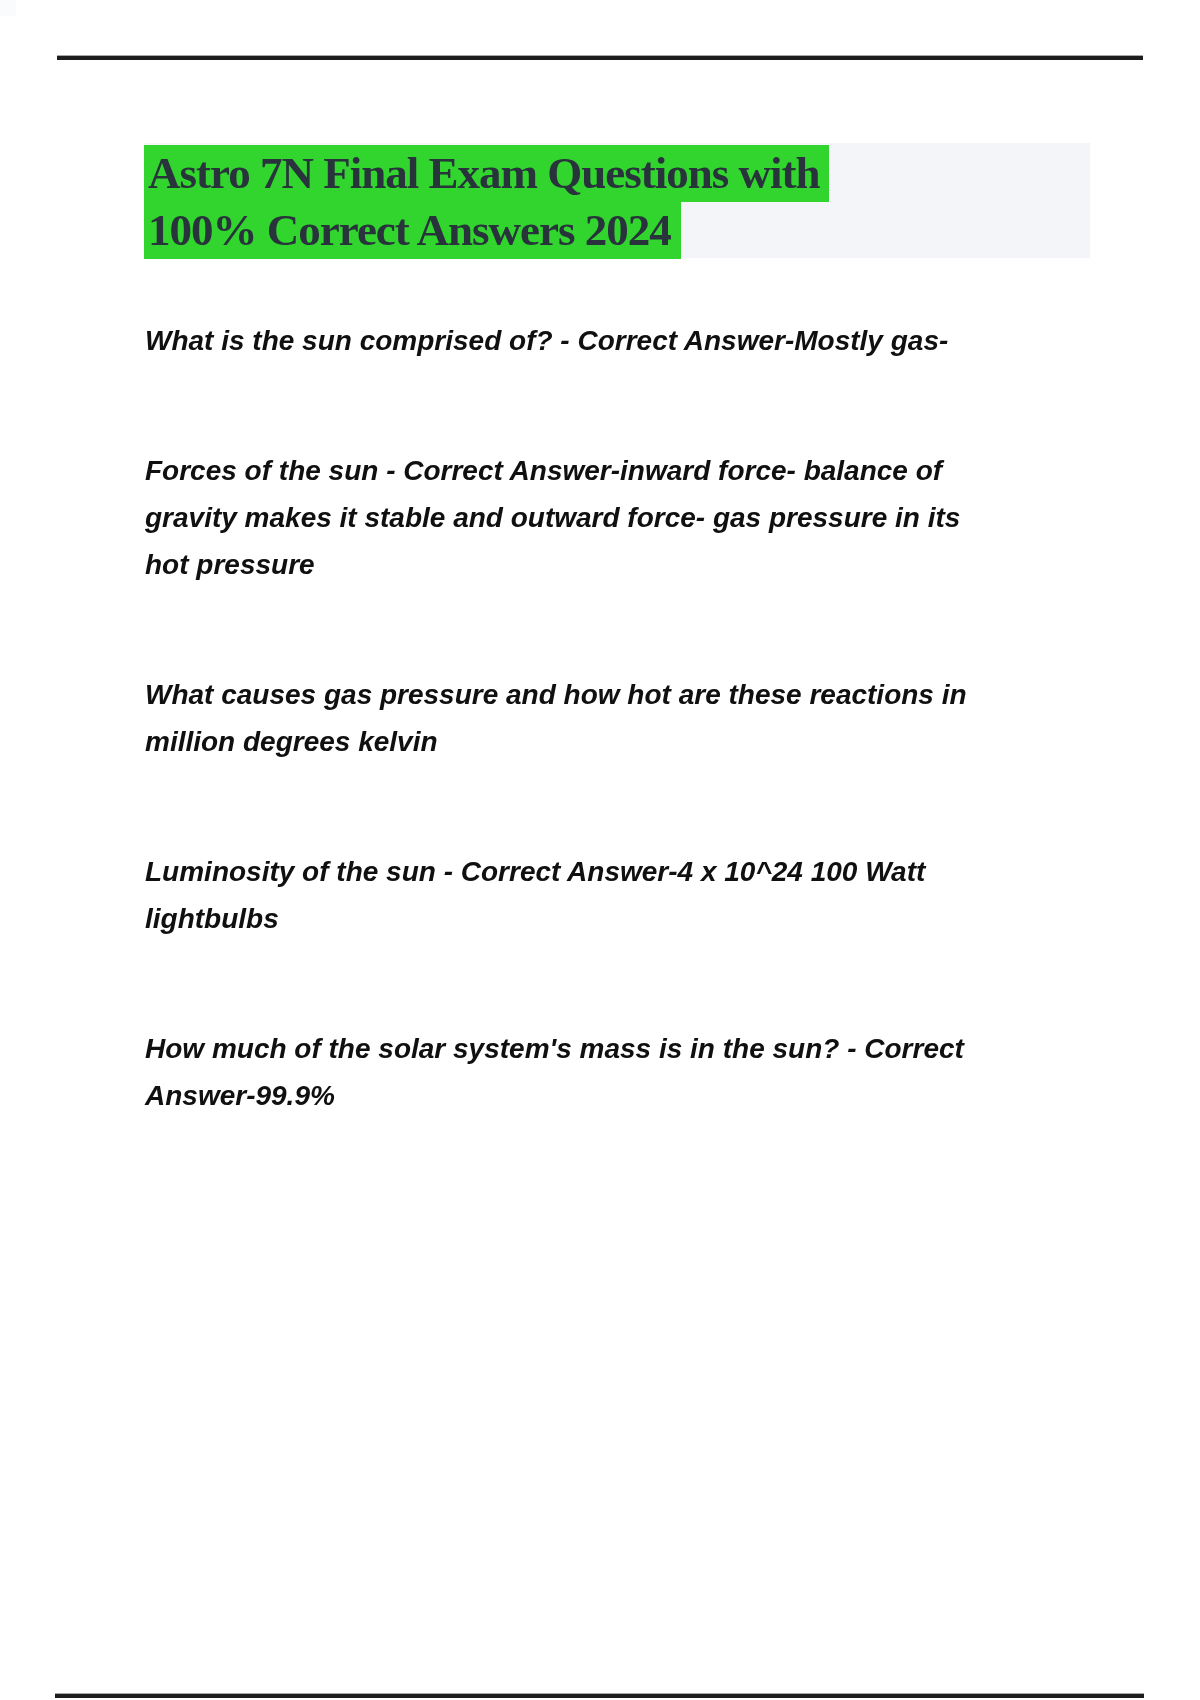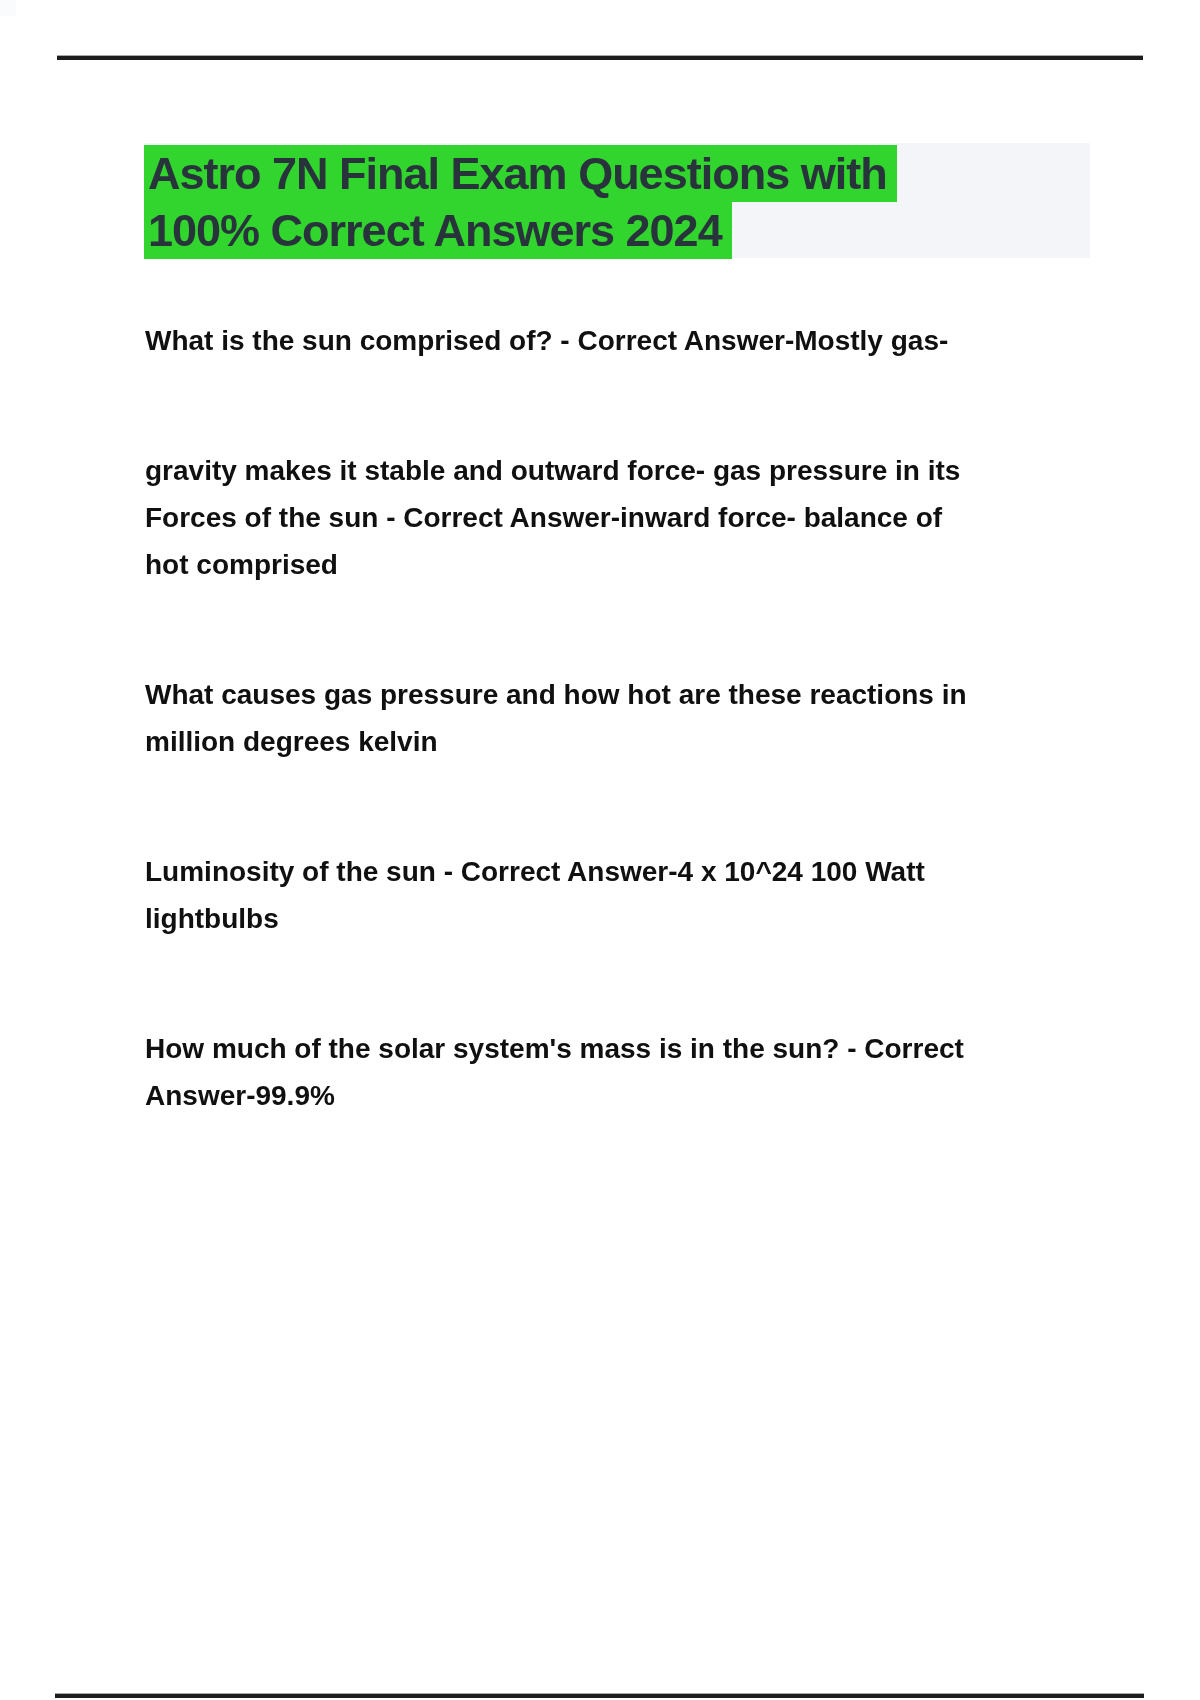--- a/index.html
+++ b/index.html
@@ -50,26 +50,28 @@
     letter-spacing: -1px;
     line-height: 57px;
     color: var(--title-ink, #29333c);
   }
   .title .hl {
     display: table;          
     background: var(--green, #31d52e);
     padding: 0 10px 0 4px;
     height: 57px;
     white-space: nowrap;
+    font-family: Liberation Serif, serif;
   }
 
   .qa-list {
     position: absolute;
     left: 145px; top: 317px;
     width: 960px;
+    font-style: italic;
   }
   .para {
     margin: 0 0 83px 0;
     font-size: 28px;
     font-weight: 700;
     line-height: 47px;
     color: #101010;
   }
   .qa-line {
     display: block;
@@ -93,23 +95,23 @@
     </h1>
   </div>
 
   <div class="qa-list">
 
     <p class="para">
       <span class="qa-line">What is the sun comprised of? - Correct Answer-Mostly gas-</span>
     </p>
 
     <p class="para">
+      <span class="qa-line">Forces of the sun - Correct Answer-inward force- balance of</span>
       <span class="qa-line">gravity makes it stable and outward force- gas pressure in its</span>
-      <span class="qa-line">Forces of the sun - Correct Answer-inward force- balance of</span>
-      <span class="qa-line">hot comprised</span>
+      <span class="qa-line">hot pressure</span>
     </p>
 
     <p class="para">
       <span class="qa-line">What causes gas pressure and how hot are these reactions in</span>
       <span class="qa-line">million degrees kelvin</span>
     </p>
 
 
     <p class="para">
       <span class="qa-line">Luminosity of the sun - Correct Answer-4 x 10^24 100 Watt</span>

